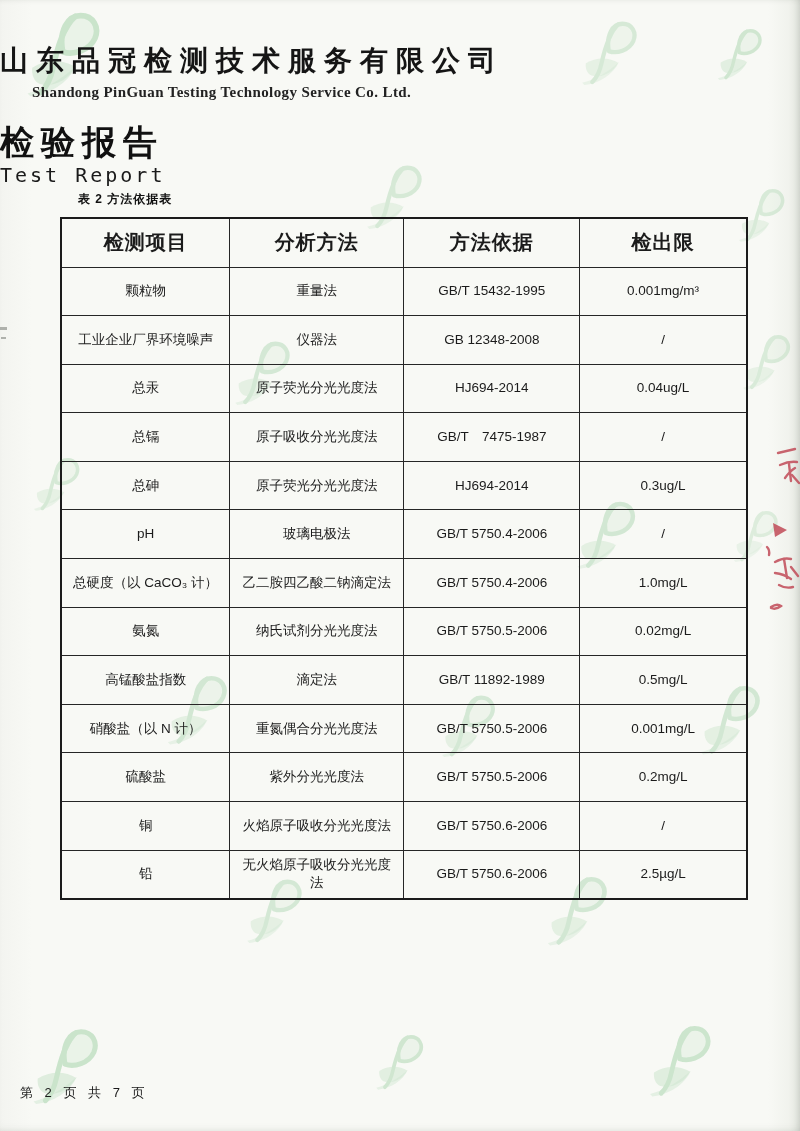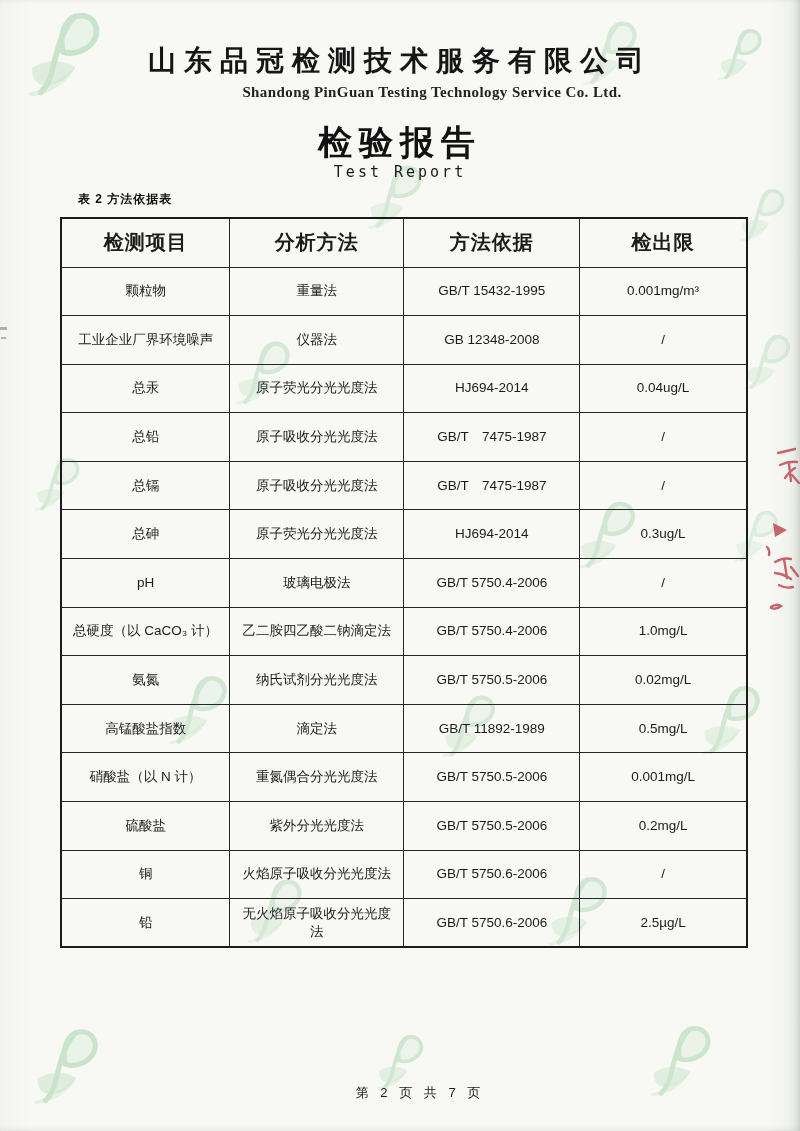--- a/index.html
+++ b/index.html
@@ -10,25 +10,25 @@
     color:#1d1d1d;
   }
   .page{
     position:absolute;inset:0;overflow:hidden;
     background:linear-gradient(90deg,#f3f4f0 0%,#f8f9f5 4%,#f8f9f5 96%,#edefe9 100%);
     box-shadow:inset -8px 0 10px -7px rgba(60,70,60,.25), inset 0 -6px 8px -6px rgba(60,70,60,.12), inset 0 4px 6px -5px rgba(60,70,60,.10);
   }
   .wm-layer{position:absolute;inset:0;z-index:0;pointer-events:none;}
   .wm{position:absolute;}
   .content{position:absolute;inset:0;z-index:1;}
-  .center{left:0;width:100%;text-align:center;position:absolute;}
+  .center{left:0;width:100%;position:absolute;}
   .company-cn{top:42px;font-size:28px;font-weight:bold;letter-spacing:8px;color:#151515;}
   .company-en{top:84px;font-size:15px;font-weight:bold;font-family:"Liberation Serif","DejaVu Serif",serif;letter-spacing:.4px;color:#222;margin-left:32px;}
   .title-cn{top:120px;font-size:34px;font-weight:bold;letter-spacing:7px;color:#111;}
-  .title-en{top:163px;font-size:15px;font-family:"DejaVu Sans Mono","Liberation Mono",monospace;letter-spacing:3px;color:#1a1a1a;}
+  .title-en{top:163px;font-size:20px;font-family:"DejaVu Sans Mono","Liberation Mono",monospace;letter-spacing:3px;color:#1a1a1a;}
   .tbl-caption{position:absolute;left:78px;top:191px;font-size:12px;font-weight:bold;letter-spacing:1px;color:#111;}
   table.method-table{
     position:absolute;left:60px;top:217px;width:688px;
     border-collapse:collapse;table-layout:fixed;
     border:2px solid #1b1b1b;
     background:transparent;
   }
   .method-table th,.method-table td{
     border:1px solid #262626;
     text-align:center;vertical-align:middle;
@@ -153,26 +153,20 @@
             <td>GB 12348-2008</td>
             <td>/</td>
           </tr>
           <tr>
             <td>总汞</td>
             <td>原子荧光分光光度法</td>
             <td>HJ694-2014</td>
             <td>0.04ug/L</td>
           </tr>
           <tr>
-            <td>总铅</td>
-            <td>原子吸收分光光度法</td>
-            <td>GB/T　7475-1987</td>
-            <td>/</td>
-          </tr>
-          <tr>
             <td>总镉</td>
             <td>原子吸收分光光度法</td>
             <td>GB/T　7475-1987</td>
             <td>/</td>
           </tr>
           <tr>
             <td>总砷</td>
             <td>原子荧光分光光度法</td>
             <td>HJ694-2014</td>
             <td>0.3ug/L</td>

